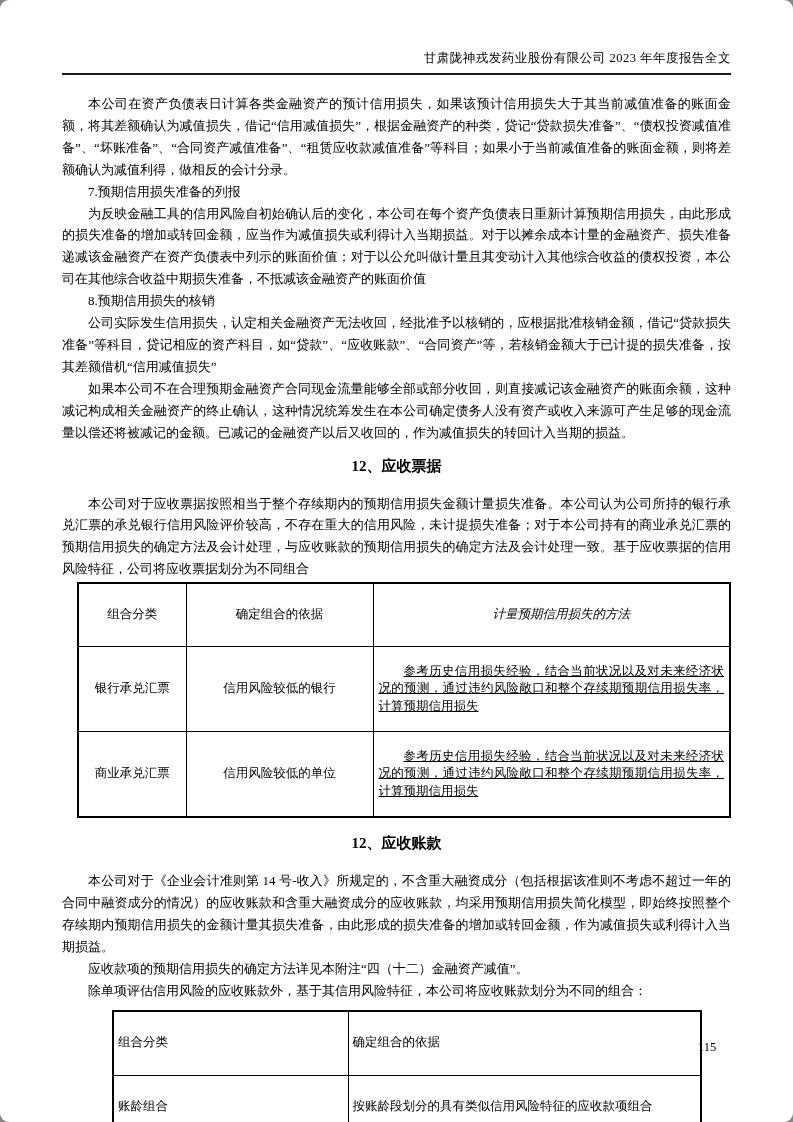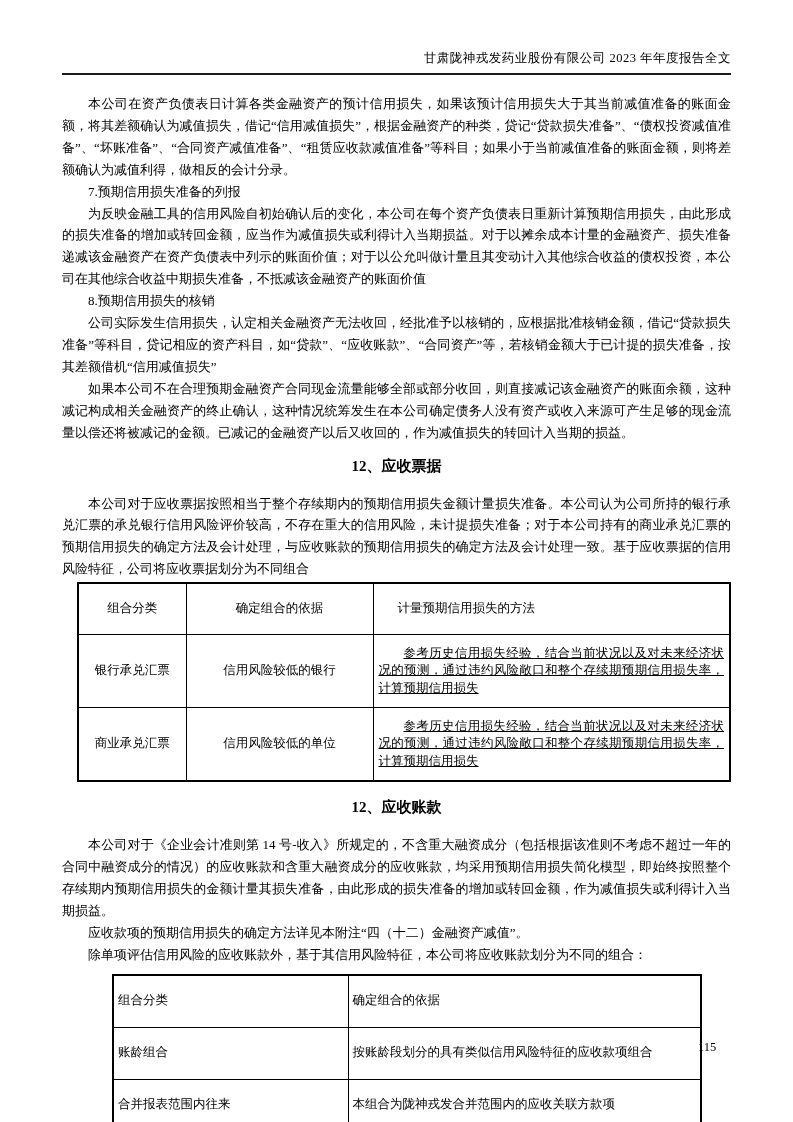--- a/index.html
+++ b/index.html
@@ -5,20 +5,21 @@
   html,body { margin:0; padding:0; background:#888; }
   .page {
     position: relative;
     width: 793px;
     height: 1122px;
     margin: 0 auto;
     background: #ffffff;
     color: #000000;
     font-family: "Liberation Serif", "DejaVu Serif", serif;
     overflow: hidden;
+    border-radius: 9px;
   }
   .header {
     position: absolute;
     left: 62px;
     right: 62px;
     top: 50px;
   }
   .header-title {
     text-align: right;
     font-size: 12.5px;
@@ -51,31 +52,31 @@
   }
   table.doc-table {
     border-collapse: collapse;
     border: 2px solid #000;
     table-layout: fixed;
     font-size: 12.5px;
   }
   table.doc-table td {
     border: 1px solid #000;
     vertical-align: middle;
-    padding: 12px 4px;
+    padding: 18px 4px;
     line-height: 17.5px;
   }
   .table1 {
     width: 652px;
     margin: 2px 0 0 15px;
   }
   .table1 .hrow td { height: 26px; }
   .table1 .drow td { height: 48px; }
   .table1 td.cc { text-align: center; text-indent: 0; }
-  .table1 td.hmethod { text-align: left; padding-left: 24px; }
+  .table1 td.hmethod { text-align: center; padding-left: 24px; font-style: italic; }
   .table1 td.method {
     text-align: justify;
     text-indent: 2em;
     padding: 3px 5px;
     text-decoration: underline;
   }
   .table2 {
     width: 588px;
     margin: 8px 0 0 50px;
   }

